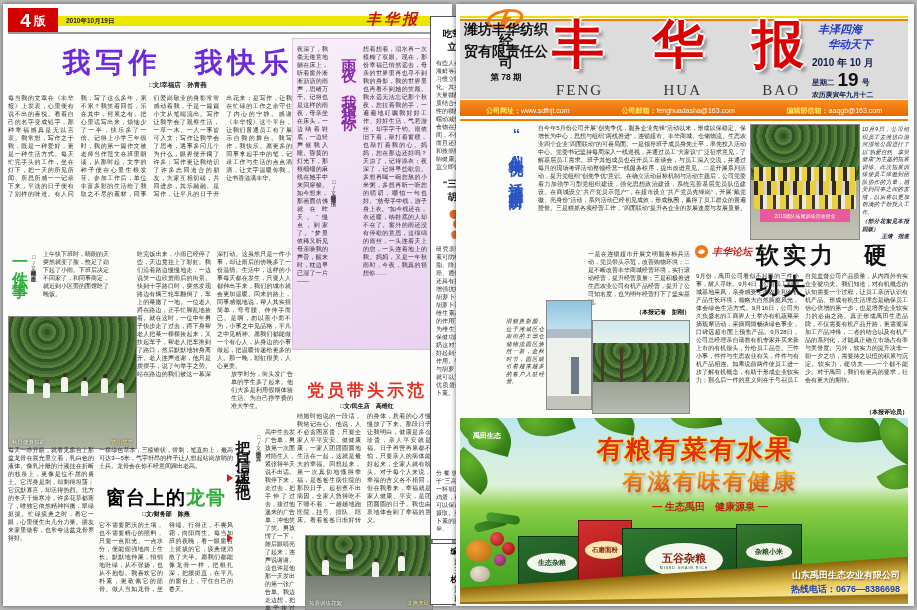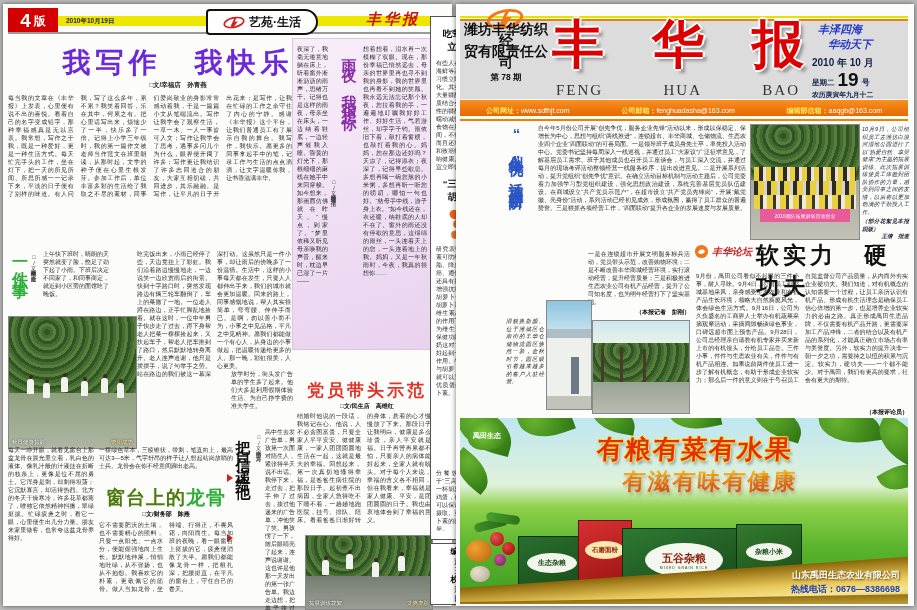--- a/index.html
+++ b/index.html
@@ -28,27 +28,20 @@
 
   <div class="page" style="left:3px;top:4px;width:449px;height:602px;">
 
     <div class="abs" style="left:5px;top:4px;width:50px;height:26px;background:#d40000;color:#fff;display:flex;align-items:center;justify-content:center;">
       <span style="font-size:19px;font-weight:bold;">4</span>
       <span style="font-size:12px;font-weight:bold;margin-left:3px;">版</span>
     </div>
     <div class="abs" style="left:55px;top:12px;width:372px;height:10px;background:#ede600;"></div>
     <div class="abs" style="left:63px;top:13px;font-size:6.5px;font-weight:bold;color:#222;">2010年10月19日</div>
     <div class="abs" style="left:5px;top:28px;width:440px;height:2px;background:#9a9a9a;"></div>
-    <div class="abs" style="left:203px;top:5px;width:108px;height:22px;background:#fff;border:2px solid #111;border-radius:4px 14px 14px 4px;display:flex;align-items:center;justify-content:center;gap:4px;">
-      <svg width="22" height="15" viewBox="0 0 40 26">
-          <ellipse cx="20" cy="13" rx="18" ry="8.5" fill="none" stroke="#d42020" stroke-width="3" transform="rotate(-12 20 13)"></ellipse>
-          <path d="M14 20 L21 4 L25 4 L21 11 L27 11 L18 23 Z" fill="#d42020"></path>
-        </svg>
-      <span style="font-size:12px;font-weight:bold;color:#111;">艺苑·生活</span>
-    </div>
     <div class="abs" style="left:363px;top:6px;font-size:15px;font-weight:900;font-style:italic;color:#cc1111;letter-spacing:3px;">丰华报</div>
 
     <div class="abs" style="left:50px;top:40px;width:250px;text-align:center;font-size:28px;font-weight:900;color:#6d28d9;letter-spacing:5px;">我写作　我快乐</div>
     <div class="abs" style="left:50px;top:77px;width:250px;text-align:center;font-size:6.5px;font-weight:bold;color:#222;">□文/幸福店　孙青燕</div>
     <div class="abs bt c4" style="left:5px;top:90px;width:284px;height:154px;">每当我的文章在《丰华报》上发表，心里便有说不出的喜悦。看着自己的名字变成铅字，那种幸福感真是无以言表。我常想，写作之于我，既是一种爱好，更是一种生活方式。每天忙完手头的工作，坐在灯下，把一天的所见所闻、所思所感一一记录下来，平淡的日子便有了别样的味道。有人问我，写了这么多年，累不累？我笑着回答，乐在其中，何累之有。把心里话写出来，烦恼少了一半，快乐多了一倍。记得上小学三年级时，我的第一篇作文被老师当作范文在班里朗读，从那时起，文学的种子便在心里生根发芽。参加工作后，单位丰富多彩的生活给了我取之不尽的素材，同事们爱岗敬业的身影常常感动着我，于是一篇篇小文从笔端流出。写作让我学会了观察生活，一草一木、一人一事皆可入文；写作让我学会了思考，遇事多问几个为什么，眼界便开阔了许多；写作更让我结识了许多志同道合的朋友，大家互相切磋，共同进步，其乐融融。是写作，让平凡的日子开出花来；是写作，让我在忙碌的工作之余守住了内心的宁静。感谢《丰华报》这个平台，让我们普通员工有了展示自我的舞台。我写作，我快乐。愿更多的同事拿起手中的笔，记录工作与生活的点点滴滴，让文字温暖你我，让书香溢满丰华。</div>
 
     <div class="abs vert" style="left:6px;top:248px;height:120px;font-size:16px;font-weight:900;color:#2fae3c;letter-spacing:6px;">一件小事</div>
     <div class="abs vby" style="left:27px;top:250px;height:95px;">□文/电梯开发部　逄金彪</div>
     <div class="abs bt" style="left:40px;top:246px;width:66px;height:64px;">上午快下班时，晴朗的天突然就变了脸，憋足了劲下起了小雨。下班后决定不回家了，和同事商定，就近到小区旁的面馆吃了晚饭。</div>
     <div class="abs bt c2" style="left:134px;top:246px;width:154px;height:194px;">吃完饭出来，小雨已经停了些，天边竟挂上了彩虹。我们沿着路边慢慢地走，一边说笑一边欣赏雨后的街景。快到十字路口时，突然发现路边有辆三轮车翻倒了，车上的菜撒了一地。一位老人蹲在路边，正手忙脚乱地捡着。就在这时，一位中年男子快步走了过去，蹲下身帮老人把菜一棵棵捡起来，又扶起车子，帮老人把车推到了路口，然后默默地转身离开。老人连声道谢，他只是摆摆手，说了句举手之劳。站在路边的我们被这一幕深深打动。这虽然只是一件小事，却让雨后的傍晚多了一份温情。生活中，这样的小事每天都在发生，只要人人都伸出手来，我们的城市就会更加温暖。回来的路上，同事感慨地说，帮人其实很简单，弯弯腰、伸伸手而已。是啊，勿以善小而不为，小事之中见品格，平凡之中见精神。愿我们都能做一个有心人，从身边的小事做起，把温暖传递给更多的人。那一晚，彩虹很美，人心更美。</div>
@@ -90,21 +83,21 @@
 
     <div class="abs bt" style="left:228px;top:366px;width:62px;height:54px;">放学时分，街头发广告单的学生多了起来。他们大多是利用假期体验生活、为自己挣学费的准大学生。</div>
     <div class="abs" style="left:224px;top:470px;width:0;height:0;border-top:4px solid transparent;border-bottom:4px solid transparent;border-left:6px solid #d42020;"></div>
     <div class="abs" style="left:224px;top:530px;width:0;height:0;border-top:4px solid transparent;border-bottom:4px solid transparent;border-left:6px solid #d42020;"></div>
     <div class="abs vert" style="left:230px;top:424px;height:182px;font-size:15px;font-weight:900;color:#111;letter-spacing:9px;">把自信递给他</div>
     <div class="abs vby" style="left:252px;top:430px;height:110px;">□文/幸福店　马芳</div>
     <div class="abs bt" style="left:262px;top:424px;width:30px;height:182px;">高中生去发广告单，男孩第一次面对陌生人，紧张得半天说不出话。我停下来，走过去，把手伸了过去，接过他递来的广告单，冲他笑了笑。男孩愣了一下，随后眼睛亮了起来，连声说谢谢。这也许是他那一天发出的第一张广告单。我边走边想，把单子接过来，只是举手之劳，却把自信递给了他。</div>
 
     <div class="abs bt" style="left:5px;top:442px;width:86px;height:160px;">每天一睁开眼，就看见窗台上那盆龙骨在晨光里立着，乳白色的液体、像乳汁般的汁液挂在折断的枝条上，更像是位不屈的勇士。它浑身是刺，却刺得坦荡；它沉默寡言，却活得热烈。北方的冬天干燥寒冷，许多花草都蔫了，唯独它依然精神抖擞，翠绿挺拔。忙碌疲惫之时，看它一眼，心里便生出几分力量。朋友来家里做客，也常夸这盆龙骨养得好。</div>
     <div class="abs bt" style="left:96px;top:442px;width:134px;height:38px;">一棵绿色草本，三棱锥状，带刺，笔直向上，最高可达3—5米，气宇轩昂的样子让人想起站岗放哨的士兵。龙骨会在你不经意间蹿出老高。</div>
-    <div class="abs" style="left:96px;top:481px;width:134px;text-align:center;font-size:19px;font-weight:900;letter-spacing:1px;"><span style="color:#4d7c0f;text-align:center;">窗台上的</span><span style="color:#2fae3c;">龙骨</span></div>
+    <div class="abs" style="left:96px;top:481px;width:134px;text-align:center;font-size:19px;font-weight:900;letter-spacing:1px;"><span style="color:#000000;text-align:center;">窗台上的</span><span style="color:#2fae3c;">龙骨</span></div>
     <div class="abs" style="left:96px;top:506px;width:134px;text-align:center;font-size:6px;font-weight:bold;">□文/财务部　陈燕</div>
     <div class="abs bt c2" style="left:96px;top:517px;width:134px;height:86px;">它不需要肥沃的土壤，也不需要精心的照料，只要一点阳光、一点水分，便能倔强地向上生长。默默地伸展，悄悄地吐绿，从不张扬，也从不抱怨。我喜欢它的朴素，更敬佩它的筋骨。做人当如龙骨，坐得端、行得正，不畏风霜，向阳而生。每当加班的夜晚，看一眼窗台上挺拔的它，疲惫便消散了大半。愿我们都能像龙骨一样，把根扎深，把腰挺直，在平凡的窗台上，守住自己的春天。</div>
 
     <div class="abs" style="left:427px;top:12px;width:71px;height:522px;border:1px solid #555;background:#fff;">
       <div class="abs tipTitle" style="left:0;top:10px;width:100%;font-size:9.5px;line-height:13px;">吃荤后不宜
 立即饮茶</div>
       <div class="abs bt" style="left:5px;top:42px;width:61px;height:112px;">有些人在吃完肉、蛋、海鲜等高蛋白食物后，习惯立即饮茶，以助消化。其实，茶叶中含有大量鞣酸，鞣酸与蛋白质结合会生成具有收敛性的鞣酸蛋白质，使肠蠕动减慢，从而延长了食物在肠道中的滞留时间，不但易造成便秘，而且还增加了有毒物质和致癌物质的吸收，影响健康。所以吃荤后不宜立即饮茶。</div>
       <div class="abs tipTitle" style="left:0;top:160px;width:100%;font-size:9.5px;line-height:13px;">“三高”常喝
 胡萝卜奶</div>
       <div class="abs" style="left:16px;top:192px;width:40px;height:30px;">
@@ -231,20 +224,21 @@
       <div class="leaf" style="left:290px;top:-12px;width:54px;height:30px;transform:rotate(18deg);"></div>
       <div class="leaf" style="left:360px;top:-10px;width:60px;height:36px;transform:rotate(-8deg);"></div>
       <div class="leaf" style="left:414px;top:6px;width:52px;height:34px;transform:rotate(30deg);"></div>
       <div class="leaf" style="left:420px;top:46px;width:44px;height:26px;transform:rotate(-30deg);"></div>
       <div class="leaf" style="left:-10px;top:40px;width:44px;height:26px;transform:rotate(40deg);"></div>
       <div class="abs" style="left:8px;top:4px;width:38px;height:28px;background:radial-gradient(circle at 40% 40%,#7cc83a,#2e7a14);border-radius:50% 40% 50% 40%;display:flex;align-items:center;justify-content:center;">
         <span style="font-size:7px;font-weight:bold;color:#fff;">禹田生态</span>
       </div>
       <div class="abs" style="left:80px;top:14px;width:310px;text-align:center;font-size:26px;font-weight:900;color:#e03010;letter-spacing:2px;transform:skewX(-4deg);text-shadow:1px 0 #ffe040,-1px 0 #ffe040,0 1px #ffe040,0 -1px #ffe040,2px 3px 3px rgba(0,0,0,.35);">有粮有菜有水果</div>
       <div class="abs" style="left:110px;top:48px;width:280px;text-align:center;font-size:23px;font-weight:900;letter-spacing:2px;transform:skewX(-4deg);background:linear-gradient(180deg,#ffd020,#e84010);-webkit-background-clip:text;background-clip:text;color:transparent;text-shadow:2px 3px 3px rgba(120,40,0,.25);">有滋有味有健康</div>
+      <div class="abs" style="left:120px;top:82px;width:260px;text-align:center;font-size:10px;font-weight:bold;color:#b82414;">— 生态禹田　健康源泉 —</div>
 
       <div class="abs" style="left:4px;top:96px;width:70px;height:84px;">
         <div class="abs" style="left:2px;top:26px;width:26px;height:22px;background:radial-gradient(circle at 35% 35%,#f0a030,#b86510);border-radius:50%;"></div>
         <div class="abs" style="left:26px;top:18px;width:14px;height:14px;background:radial-gradient(circle at 35% 35%,#f05050,#a01010);border-radius:50%;"></div>
         <div class="abs" style="left:38px;top:28px;width:13px;height:13px;background:radial-gradient(circle at 35% 35%,#e84040,#900808);border-radius:50%;"></div>
         <div class="abs" style="left:30px;top:40px;width:12px;height:12px;background:radial-gradient(circle at 35% 35%,#d050a0,#70205a);border-radius:50%;"></div>
         <div class="abs" style="left:10px;top:6px;width:34px;height:9px;background:linear-gradient(90deg,#3f8f2a,#256712);border-radius:5px;transform:rotate(-14deg);"></div>
         <div class="abs" style="left:22px;top:0px;width:34px;height:9px;background:linear-gradient(90deg,#4aa032,#2c7518);border-radius:5px;transform:rotate(8deg);"></div>
         <div class="abs" style="left:6px;top:52px;width:20px;height:16px;background:radial-gradient(circle at 35% 35%,#e8e0d0,#b0a890);border-radius:50%;"></div>
       </div>

